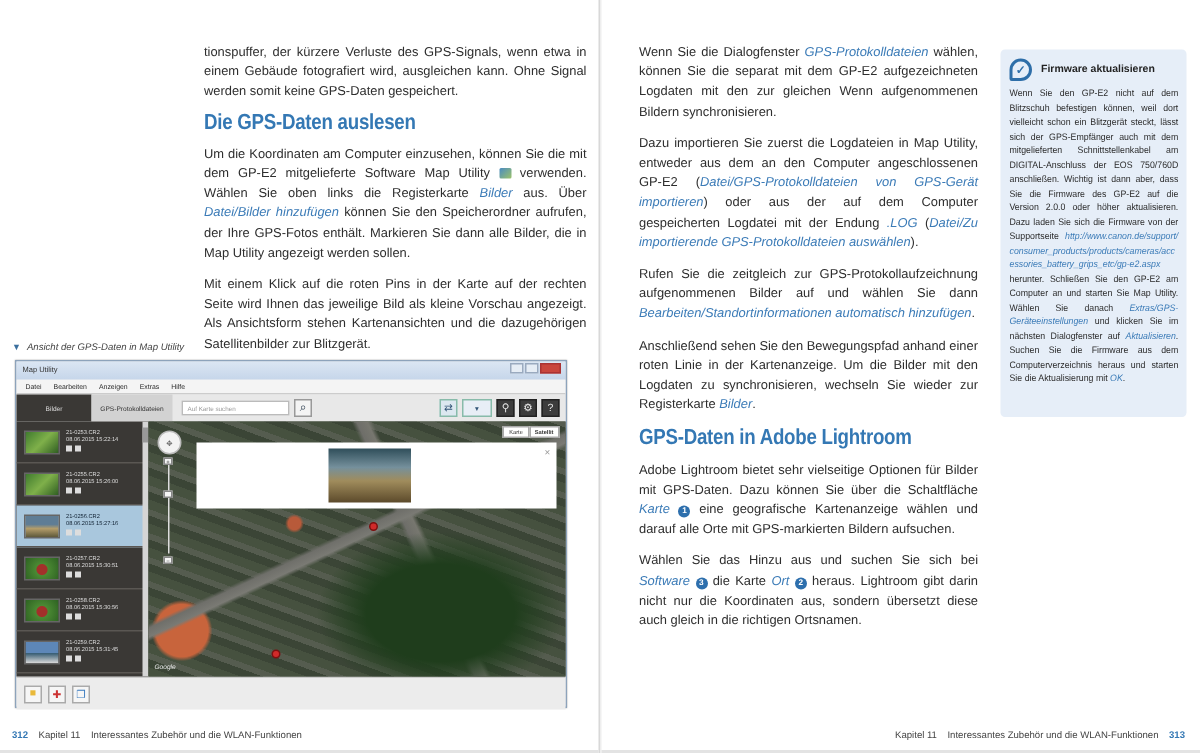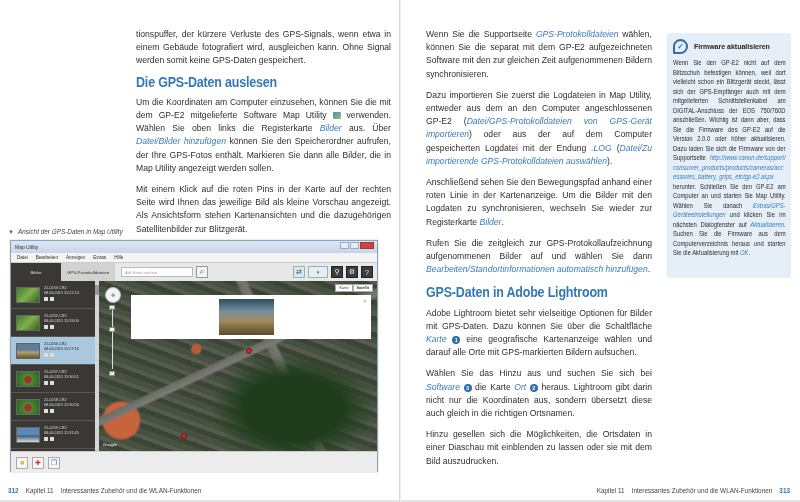--- a/index.html
+++ b/index.html
@@ -257,28 +257,27 @@
     <div class="footer r">
       <span>Kapitel 11</span>
       <span>Interessantes Zubehör und die WLAN-Funktionen</span>
       <span class="pn">313</span>
     </div>
     <div class="footer-rule"></div>
   </div>
 </div>
 
 <div class="right-col body-text">
-  <p><span>Wenn Sie die Supportseite </span><span class="em">GPS-Protokolldateien</span><span> wählen, können Sie die separat mit dem GP-E2 aufgezeichneten Software mit den zur gleichen Zeit aufgenommenen Bildern synchronisieren.</span></p>
+  <p><span>Wenn Sie die Dialogfenster </span><span class="em">GPS-Protokolldateien</span><span> wählen, können Sie die separat mit dem GP-E2 aufgezeichneten Logdaten mit den zur gleichen Wenn aufgenommenen Bildern synchronisieren.</span></p>
   <p><span>Dazu importieren Sie zuerst die Logdateien in Map Utility, entweder aus dem an den Computer angeschlossenen GP-E2 (</span><span class="em">Datei/GPS-Protokolldateien von GPS-Gerät importieren</span><span>) oder aus der auf dem Computer gespeicherten Logdatei mit der Endung </span><span class="em">.LOG</span><span> (</span><span class="em">Datei/Zu importierende GPS-Protokolldateien auswählen</span><span>).</span></p>
+  <p><span>Rufen Sie die zeitgleich zur GPS-Protokollaufzeichnung aufgenommenen Bilder auf und wählen Sie dann </span><span class="em">Bearbeiten/Standortinformationen automatisch hinzufügen</span><span>.</span></p>
   <p><span>Anschließend sehen Sie den Bewegungspfad anhand einer roten Linie in der Kartenanzeige. Um die Bilder mit den Logdaten zu synchronisieren, wechseln Sie wieder zur Registerkarte </span><span class="em">Bilder</span><span>.</span></p>
-  <p><span>Rufen Sie die zeitgleich zur GPS-Protokollaufzeichnung aufgenommenen Bilder auf und wählen Sie dann </span><span class="em">Bearbeiten/Standortinformationen automatisch hinzufügen</span><span>.</span></p>
   <h2 class="section" style="margin-top:10px;">GPS-Daten in Adobe Lightroom</h2>
   <p><span>Adobe Lightroom bietet sehr vielseitige Optionen für Bilder mit GPS-Daten. Dazu können Sie über die Schaltfläche </span><span class="em">Karte</span> <span class="num-badge">1</span><span> eine geografische Kartenanzeige wählen und darauf alle Orte mit GPS-markierten Bildern aufsuchen.</span></p>
   <p><span>Wählen Sie das Hinzu aus und suchen Sie sich bei </span><span class="em">Software</span> <span class="num-badge">3</span><span> die Karte </span><span class="em">Ort</span> <span class="num-badge">2</span><span> heraus. Lightroom gibt darin nicht nur die Koordinaten aus, sondern übersetzt diese auch gleich in die richtigen Ortsnamen.</span></p>
-  <p>Hinzu gesellen sich die Möglichkeiten, die Ortsdaten in einer Diaschau mit einblenden zu lassen oder sie mit dem Bild auszudrucken.</p>
 </div>
 
 <div class="note">
   <div class="note-head">
     <div class="note-icon">✓</div>
     <div class="note-title">Firmware aktualisieren</div>
   </div>
   <div class="note-body"><span>Wenn Sie den GP-E2 nicht auf dem Blitzschuh befestigen können, weil dort vielleicht schon ein Blitzgerät steckt, lässt sich der GPS-Empfänger auch mit dem mitgelieferten Schnittstellenkabel am DIGITAL-Anschluss der EOS 750/760D anschließen. Wichtig ist dann aber, dass Sie die Firmware des GP-E2 auf die Version 2.0.0 oder höher aktualisieren. Dazu laden Sie sich die Firmware von der Supportseite </span><span class="em" style="word-break:break-all;">http://www.canon.de/support/consumer_products/products/cameras/accessories_battery_grips_etc/gp-e2.aspx</span><span> herunter. Schließen Sie den GP-E2 am Computer an und starten Sie Map Utility. Wählen Sie danach </span><span class="em">Extras/GPS-Geräteeinstellungen</span><span> und klicken Sie im nächsten Dialogfenster auf </span><span class="em">Aktualisieren</span><span>. Suchen Sie die Firmware aus dem Computerverzeichnis heraus und starten Sie die Aktualisierung mit </span><span class="em">OK</span><span>.</span></div>
 </div>
 

